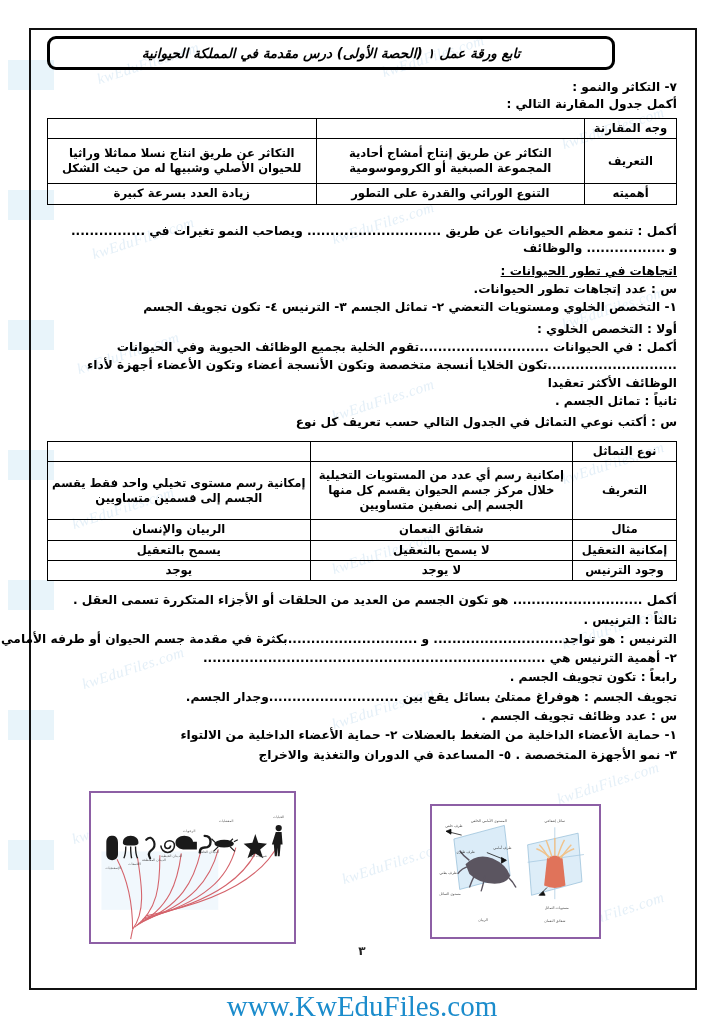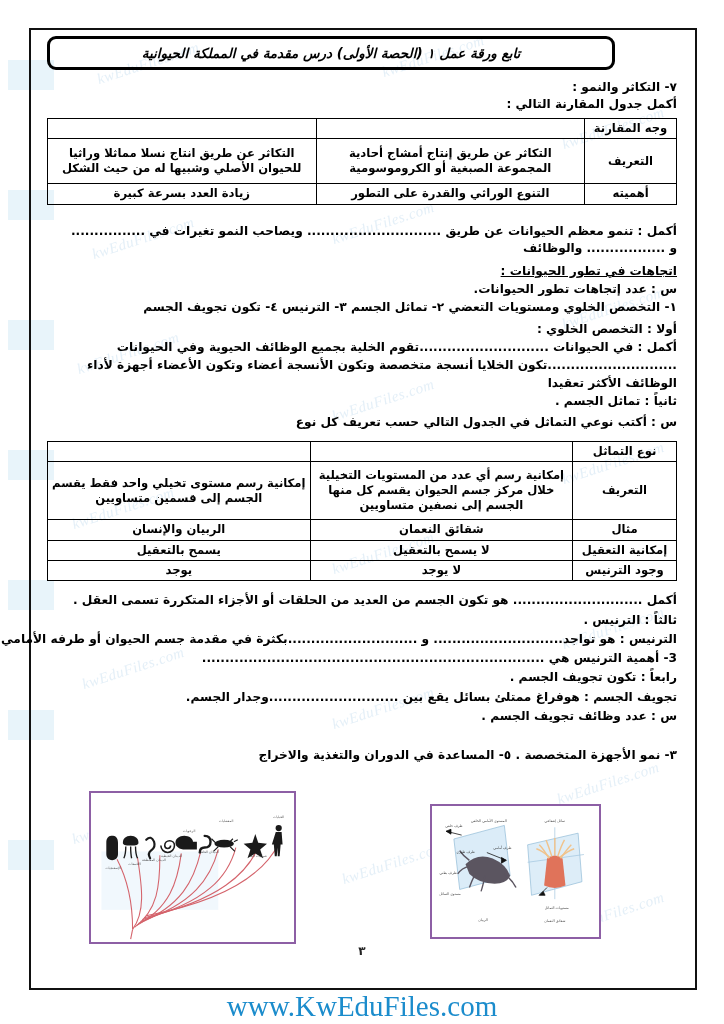--- a/index.html
+++ b/index.html
@@ -320,25 +320,26 @@
         <td style="height:17px;">لا يوجد</td>
         <td>يوجد</td>
       </tr>
     </tbody>
   </table>
 
   <div class="line r" style="top:593px;">أكمل ............................ هو تكون الجسم من العديد من الحلقات أو الأجزاء المتكررة تسمى العقل .</div>
 
   <div class="line r" style="top:613px;">ثالثاً : الترنيس .</div>
   <div class="line r" style="top:632px;">الترنيس : هو تواجد............................ و ............................بكثرة في مقدمة جسم الحيوان أو طرفه الأمامي .</div>
-  <div class="line r" style="top:651px;">3- أهمية الترنيس هي ..........................................................................</div>
+  <div class="line r" style="top:651px;">٢- أهمية الترنيس هي ..........................................................................</div>
 
   <div class="line r" style="top:670px;">رابعاً : تكون تجويف الجسم .</div>
   <div class="line r" style="top:690px;">تجويف الجسم : هوفراغ ممتلئ بسائل يقع بين ............................وجدار الجسم.</div>
   <div class="line r" style="top:709px;">س : عدد وظائف تجويف الجسم .</div>
+  <div class="line r" style="top:728px;">١- حماية الأعضاء الداخلية من الضغط بالعضلات          ٢- حماية الأعضاء الداخلية من الالتواء</div>
   <div class="line r" style="top:748px;">٣- نمو الأجهزة المتخصصة .          ٥- المساعدة في الدوران والتغذية والاخراج</div>
 
   <div class="figure-box" id="figure-phylogeny">
     <svg class="fig-svg" viewBox="0 0 207 153" xmlns="http://www.w3.org/2000/svg">
       <rect x="0" y="0" width="207" height="153" fill="#ffffff"></rect>
 
       <rect x="10" y="60" width="120" height="60" fill="#e8f3fb" opacity=".6"></rect>
 
       <g stroke="#d4636b" stroke-width="1.1" fill="none">
         <path d="M42 140 C 42 120, 40 95, 26 68"></path>

